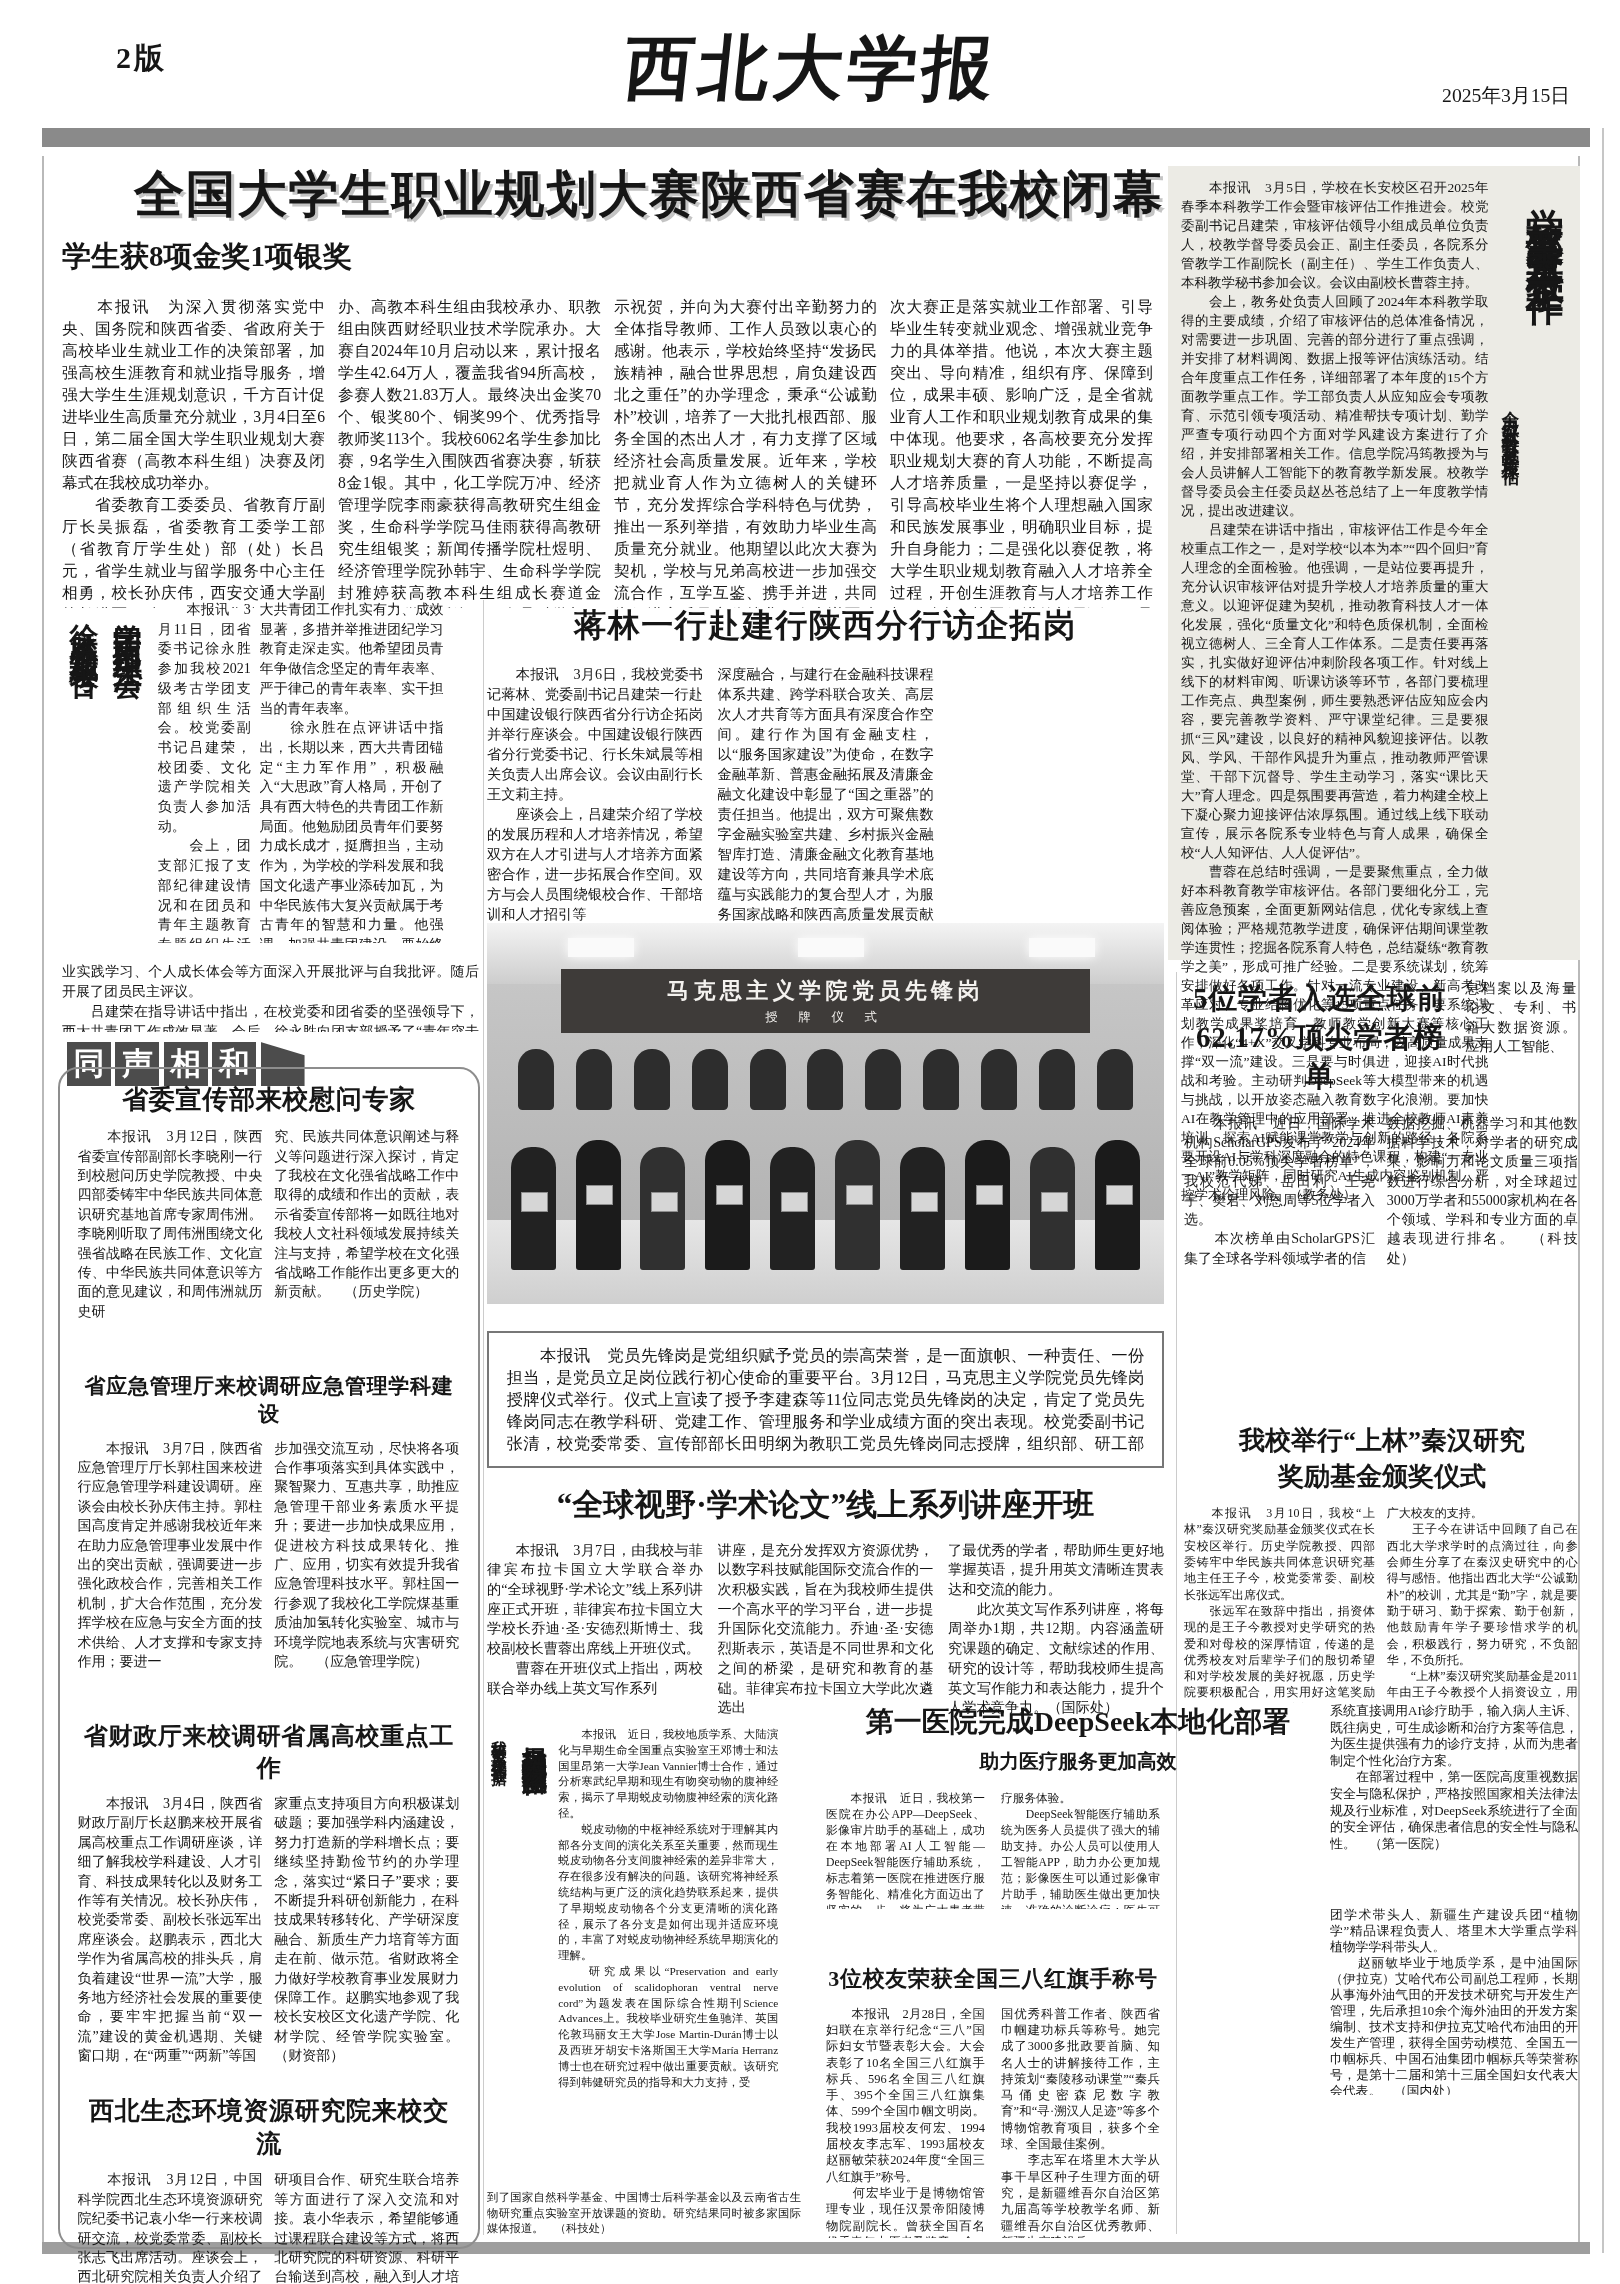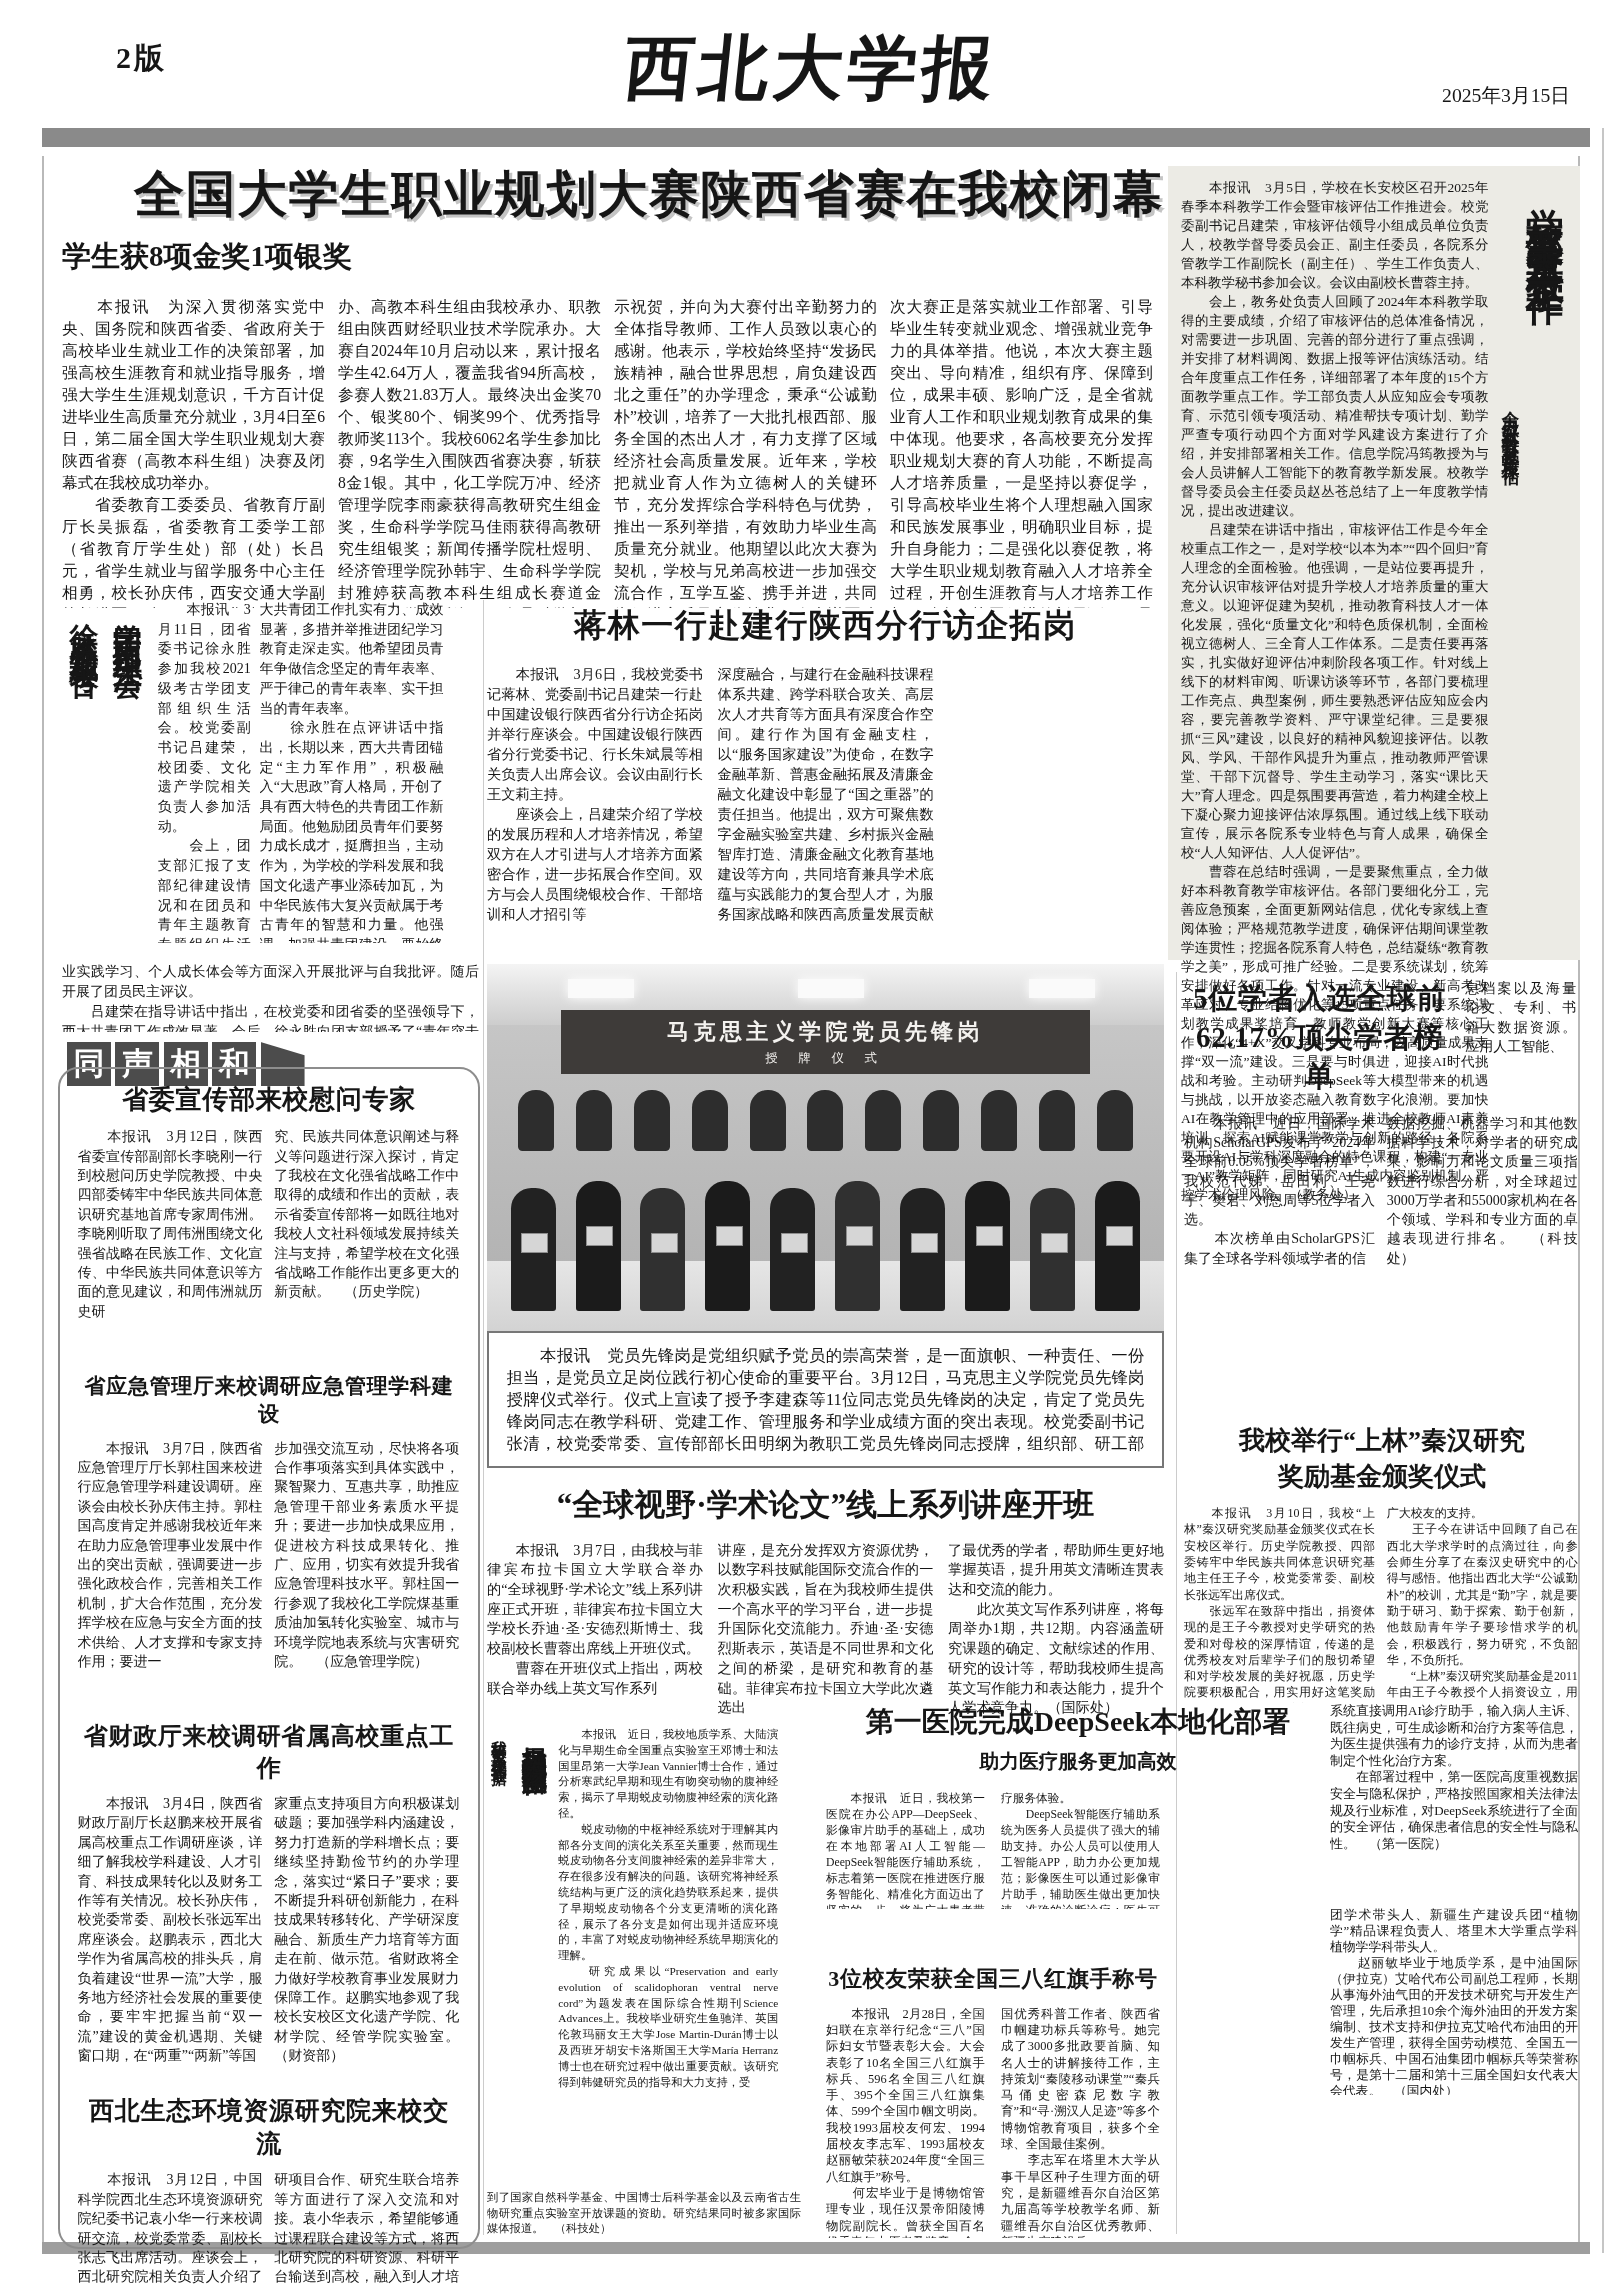--- a/index.html
+++ b/index.html
@@ -40,21 +40,21 @@
              line-height:1.5;height:358px;letter-spacing:5.8px;}
   .xu-c1{width:93px;height:343px;font-size:14px;line-height:19.7px;}
   .xu-c2{width:184px;height:343px;font-size:14px;line-height:19.7px;}
   .xu-tail{margin-top:4.4px;height:70px;font-size:14px;line-height:19.7px;}
   
   .jiang-art{left:487px;top:604px;width:677px;}
   .art-title-l{font-size:32px;font-weight:900;text-align:center;letter-spacing:1.5px;}
   .jiang-cols{display:flex;gap:14.6px;margin-top:16px;}
   .jiang-col{width:216px;height:257px;font-size:14.2px;line-height:20px;}
   
-  .photo{left:487px;top:964px;width:677px;height:381px;background:#bdbdbd;overflow:hidden;}
+  .photo{left:487px;top:923px;width:677px;height:381px;background:#bdbdbd;overflow:hidden;}
   .ph-ceiling{position:absolute;left:0;top:0;width:100%;height:16%;background:linear-gradient(#f4f4f4,#cdcdcd);}
   .ph-light{position:absolute;top:4%;width:66px;height:19px;background:#fafafa;box-shadow:0 0 10.2px #fff;}
   .ph-banner{position:absolute;left:11%;top:12%;width:78%;height:17%;background:#3e3b39;color:#f4f2ef;
              text-align:center;display:flex;flex-direction:column;justify-content:center;gap:2.9px;}
   .ph-banner .l1{font-size:22px;letter-spacing:4.4px;font-weight:bold;}
   .ph-banner .l2{font-size:12.4px;letter-spacing:8.8px;}
   .ph-wall{position:absolute;left:0;top:16%;width:100%;height:64%;background:linear-gradient(#c6c6c6,#b3b3b3);}
   .ph-floor{position:absolute;left:0;bottom:0;width:100%;height:22%;background:linear-gradient(#e6e6e6,#cfcfcf);}
   .ph-back{position:absolute;left:3%;top:33%;width:94%;display:flex;justify-content:space-around;}
   .ph-back i{width:36px;height:61px;background:#2d2d2d;border-radius:17.5px 17.5px 4.4px 4.4px;}

